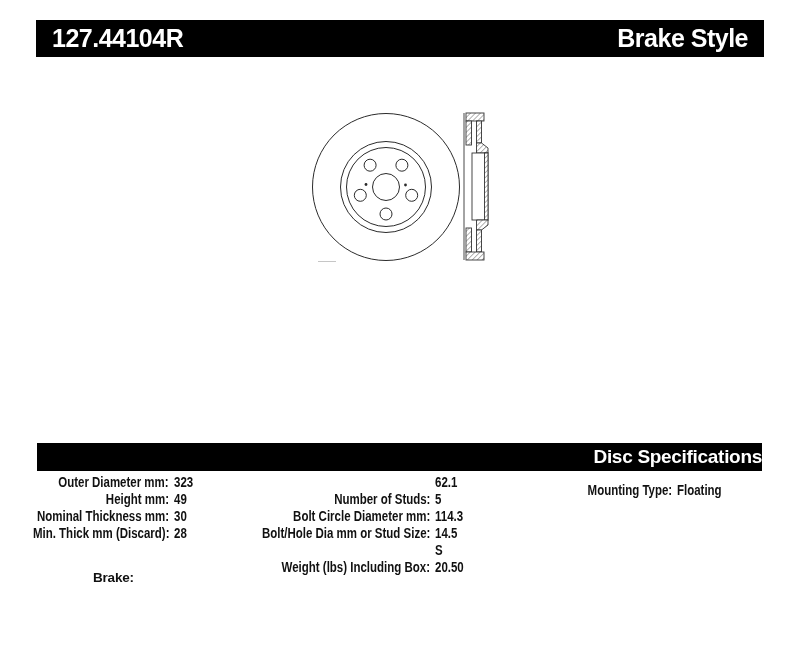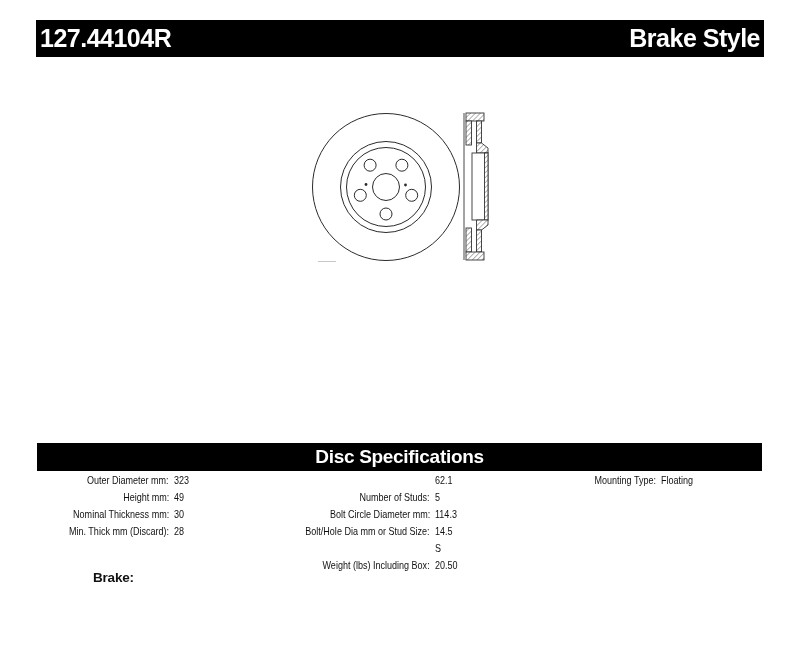--- a/index.html
+++ b/index.html
@@ -21,21 +21,21 @@
     left: 36px;
     top: 20px;
     width: 728px;
     height: 37px;
     background: #000000;
     color: #ffffff;
     display: flex;
     align-items: center;
     justify-content: space-between;
     box-sizing: border-box;
-    padding: 0 4px;
+    padding: 0 16px;
   }
   .header-bar .part-number,
   .header-bar .product-title {
     font-size: 25px;
     font-weight: bold;
     letter-spacing: -0.5px;
     white-space: nowrap;
   }
   
   .diagram-svg {
@@ -47,39 +47,39 @@
   .spec-title-bar {
     position: absolute;
     left: 37px;
     top: 443px;
     width: 725px;
     height: 28px;
     background: #000000;
     color: #ffffff;
     display: flex;
     align-items: center;
-    justify-content: center;
+    justify-content: flex-end;
   }
   .spec-title-bar span {
     font-size: 19px;
     font-weight: bold;
     letter-spacing: -0.3px;
   }
   .spec-col {
     position: absolute;
     top: 473px;
   }
   .spec-col.col-left   { left: 37px;  width: 245px; --lw: 132px; }
   .spec-col.col-middle { left: 280px; width: 280px; --lw: 150px; }
-  .spec-col.col-right  { left: 560px; width: 202px; --lw: 96px;  }
+  .spec-col.col-right  { left: 576px; width: 202px; margin-top: 8px; --lw: 96px;  }
   .spec-row {
     position: relative;
     height: 17px;
-    font-size: 11px;
-    font-weight: normal;
+    font-size: 14px;
+    font-weight: bold;
     color: #111111;
     text-align: right;
   }
   .spec-label-cell {
     position: absolute;
     left: 0; top: 0;
     width: var(--lw);
     height: 17px;
   }
   .spec-label {

